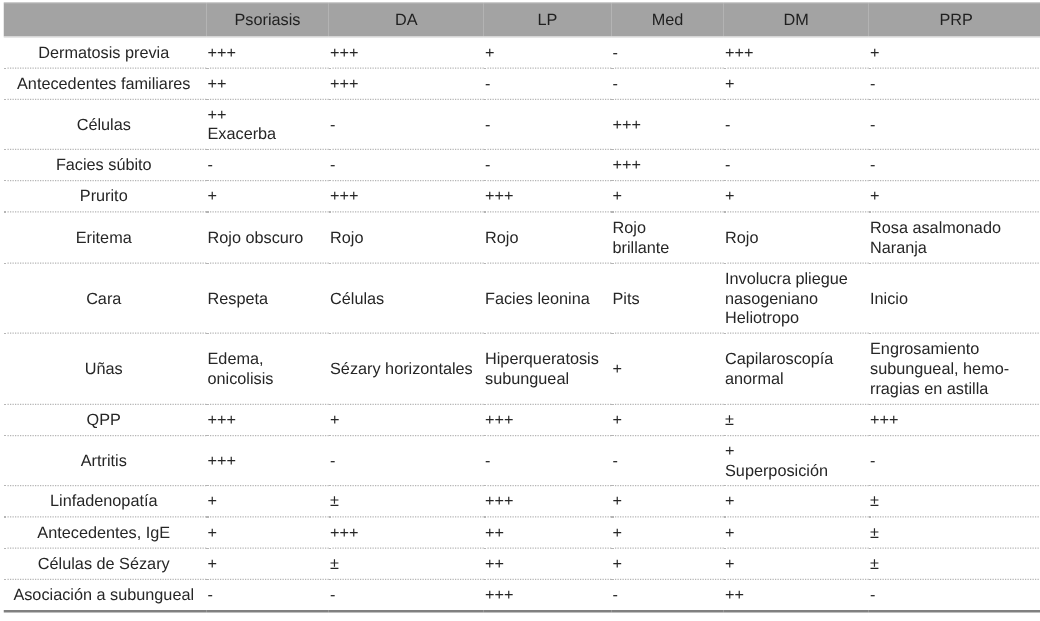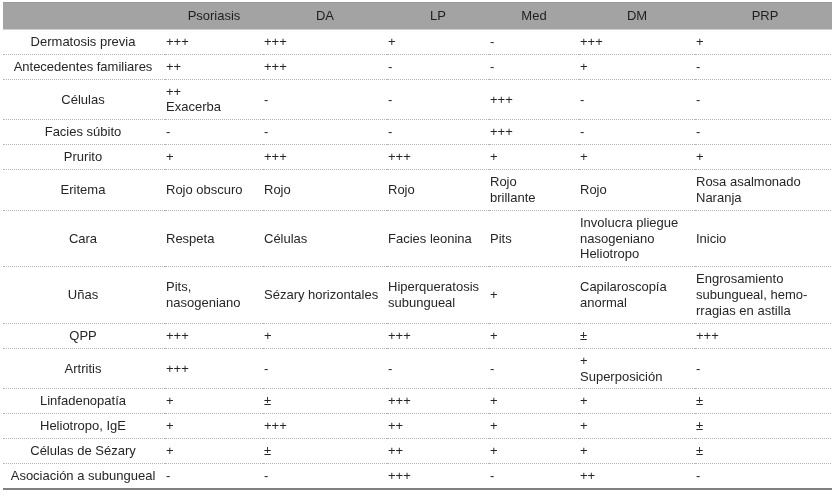--- a/index.html
+++ b/index.html
@@ -142,21 +142,21 @@
           <td>Células</td>
           <td>Facies leonina</td>
           <td>Pits</td>
           <td>Involucra pliegue
 nasogeniano
 Heliotropo</td>
           <td>Inicio</td>
         </tr>
         <tr>
           <th>Uñas</th>
-          <td>Pits, nasogeniano</td>
+          <td>Edema, onicolisis</td>
           <td>Sézary horizontales</td>
           <td>Hiperqueratosis
 subungueal</td>
           <td>+</td>
           <td>Capilaroscopía
 anormal</td>
           <td>Engrosamiento
 subungueal, hemo-
 rragias en astilla</td>
         </tr>
@@ -182,21 +182,21 @@
         <tr>
           <th>Linfadenopatía</th>
           <td>+</td>
           <td>±</td>
           <td>+++</td>
           <td>+</td>
           <td>+</td>
           <td>±</td>
         </tr>
         <tr>
-          <th>Heliotropo, IgE</th>
+          <th>Antecedentes, IgE</th>
           <td>+</td>
           <td>+++</td>
           <td>++</td>
           <td>+</td>
           <td>+</td>
           <td>±</td>
         </tr>
         <tr>
           <th>Células de Sézary</th>
           <td>+</td>

